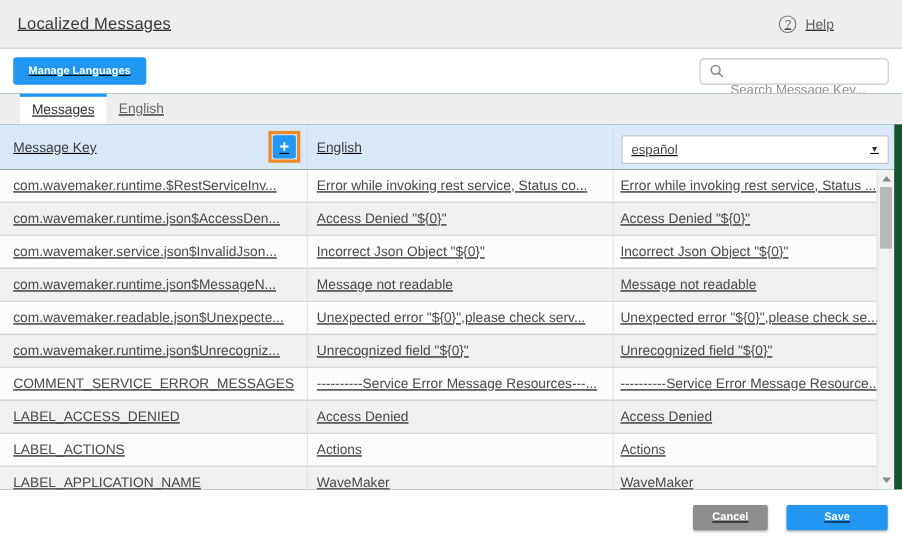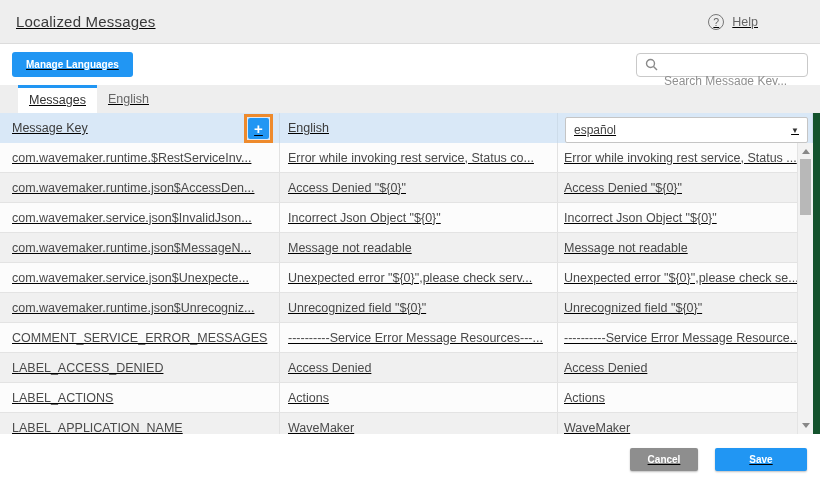--- a/index.html
+++ b/index.html
@@ -28,21 +28,21 @@
                   font-family:inherit; background:transparent; min-width:0;margin-top:32px; }
   .search input::placeholder { color:#8f8f8f; }
 
   
   .tabs { height:28px; background:#eeeeee; display:flex; padding-left:18px; flex:none;align-items:flex-end; }
   .tab { height:28px; line-height:28px; padding:0 11px; font-size:12.5px; color:#666; cursor:pointer; }
   .tab.active { background:#fff; color:#333; border-top:3px solid #2196f3; line-height:24px; }
 
   
   .table { flex:none; }
-  .thead { height:30px; background:#d9e8f7; display:flex; margin-right:7px; }
+  .thead { height:41px; background:#d9e8f7; display:flex; margin-right:7px; }
   .th, .td { display:flex; align-items:center; }
   .col-key { width:280px; flex:none; }
   .col-en  { width:278px; flex:none; }
   .col-lang{ flex:1; min-width:0; }
   .thead .th { border-right:1px solid rgba(0,0,0,.05); font-size:12.5px; color:#3c3c3c; }
   .thead .col-key { padding-left:12px; padding-right:6px; justify-content:space-between; }
   .thead .col-en  { padding-left:8px; }
   .plus-highlight { border:3px solid #ee8a2c; padding:1px; display:inline-flex; }
   .plus-btn { width:21px; height:21px; background:#2196f3; color:#fff; border:none; border-radius:2px;
               font-size:15px; font-weight:bold; line-height:1; display:flex; align-items:center;
@@ -140,21 +140,21 @@
           <div class="td col-key">com.wavemaker.service.json$InvalidJson...</div>
           <div class="td col-en">Incorrect Json Object "${0}"</div>
           <div class="td col-lang">Incorrect Json Object "${0}"</div>
         </div>
         <div class="tr">
           <div class="td col-key">com.wavemaker.runtime.json$MessageN...</div>
           <div class="td col-en">Message not readable</div>
           <div class="td col-lang">Message not readable</div>
         </div>
         <div class="tr">
-          <div class="td col-key">com.wavemaker.service.json$Unexpecte...</div>
+          <div class="td col-key">com.wavemaker.readable.json$Unexpecte...</div>
           <div class="td col-en">Unexpected error "${0}",please check serv...</div>
           <div class="td col-lang">Unexpected error "${0}",please check se...</div>
         </div>
         <div class="tr">
           <div class="td col-key">com.wavemaker.runtime.json$Unrecogniz...</div>
           <div class="td col-en">Unrecognized field "${0}"</div>
           <div class="td col-lang">Unrecognized field "${0}"</div>
         </div>
         <div class="tr">
           <div class="td col-key">COMMENT_SERVICE_ERROR_MESSAGES</div>

